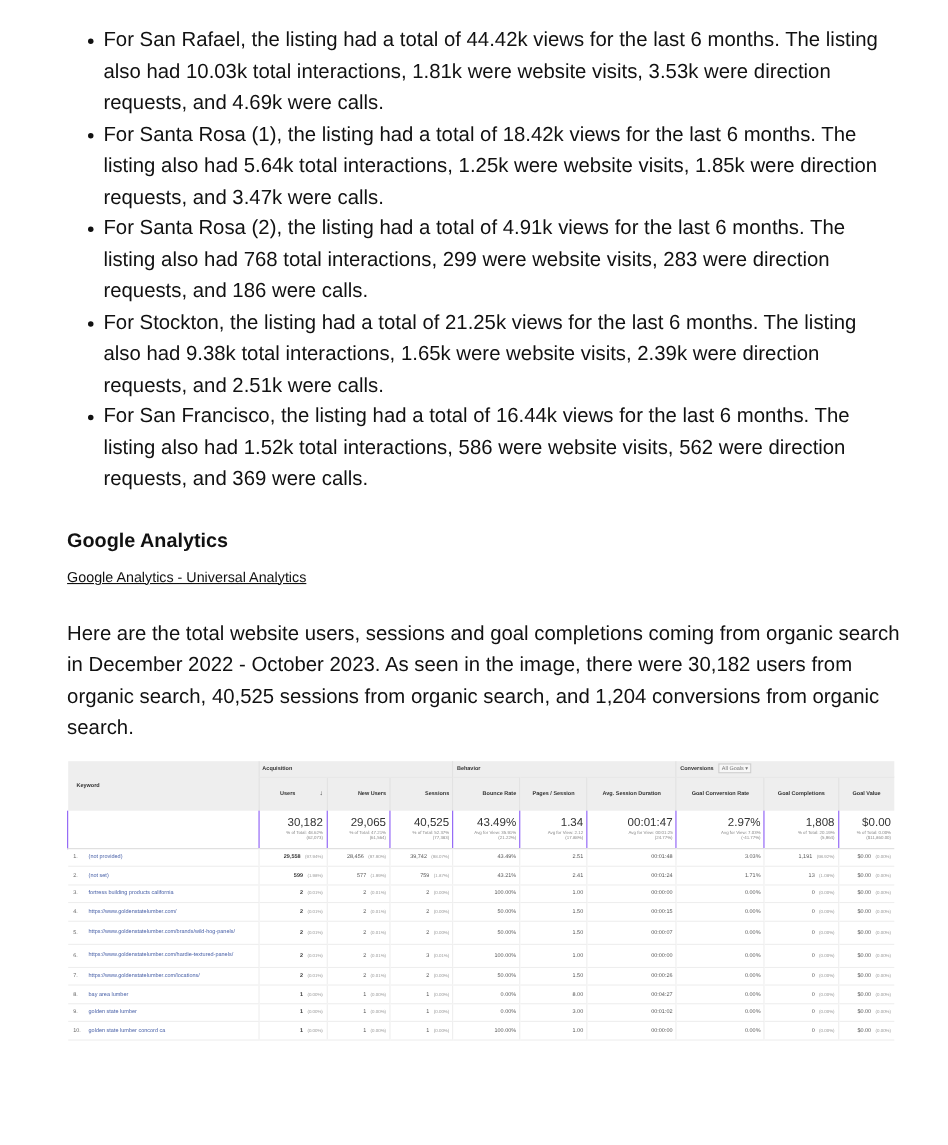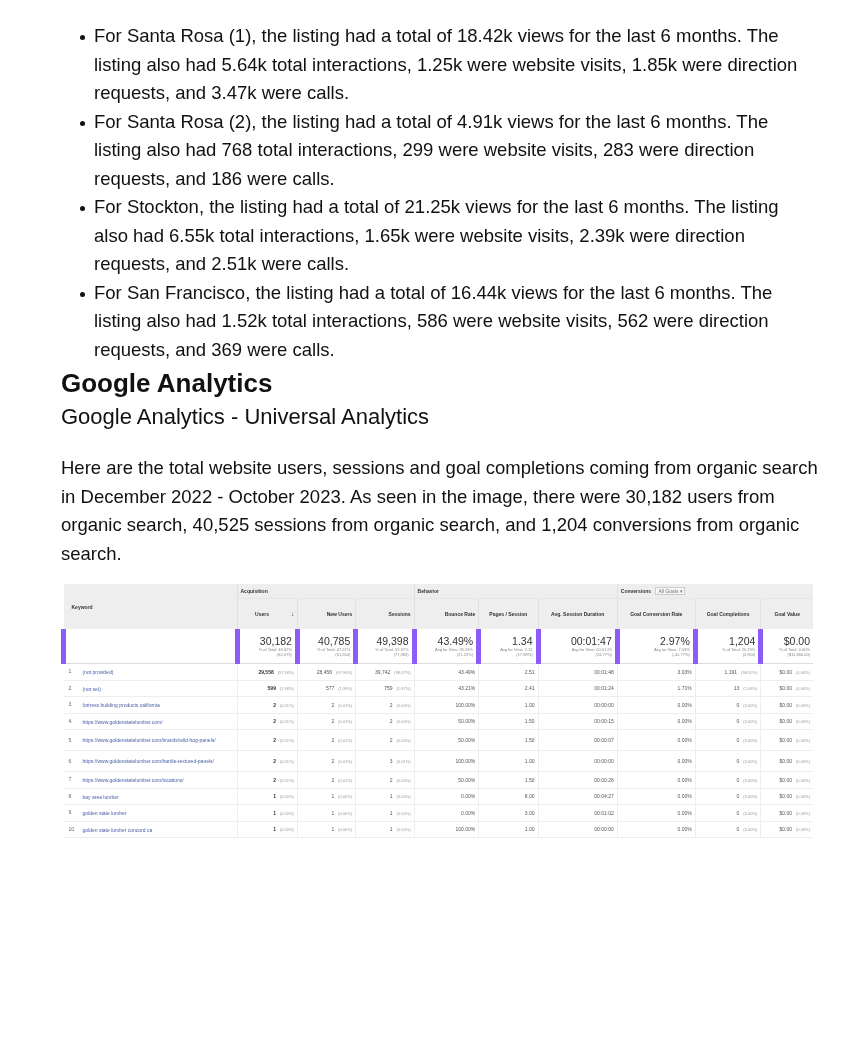--- a/index.html
+++ b/index.html
@@ -1,53 +1,54 @@
 <!DOCTYPE html>
 <html><head>
 <meta charset="utf-8">
 <style>
   html, body { margin: 0; padding: 0; background: #ffffff; }
   body { width: 862px; height: 1041px; overflow: hidden; font-family: "Liberation Sans", sans-serif; color: #111; }
   .page { position: relative; padding: 0 0 0 61px; }
   ul.bullets { margin: 0; padding: 22px 0 0 33px; list-style: none; width: 720px; }
   ul.bullets li { position: relative; font-size: 18.5px; line-height: 28.5px; margin: 0; }
   ul.bullets li::before { content: ""; position: absolute; left: -14px; top: 13px; width: 5px; height: 5px; border-radius: 50%; background: #111; }
-  h2.section { font-size: 26px; font-weight: bold; margin: 2px 0 0 0; line-height: 34px; }
-  .subtitle { font-size: 22px; margin: 6px 0 12px 0; line-height: 22px; }
+  h2.section { font-size: 18px; font-weight: bold; margin: 24px 0 0 0; line-height: 34px; }
+  .subtitle { font-size: 13px; margin: 6px 0 12px 0; line-height: 22px; text-decoration: underline; }
   .para { font-size: 18.5px; line-height: 28.5px; margin: 26px 0 0 0; width: 760px; }
 
   
   .ga { margin-top: 16px; width: 752px; font-size: 5px; color: #444; border-collapse: collapse; font-family: "Liberation Sans", sans-serif; }
   .ga td, .ga th { padding: 0 3px; }
   .ga .grp { background: #eeeeee; font-weight: bold; color: #333; text-align: left; height: 14px; vertical-align: middle; border-left: 1px solid #e0e0e0; }
   .ga .kwh { background: #eeeeee; text-align: left; font-weight: bold; color: #333; padding-left: 8px; width: 162px; }
   .ga .colh { background: #eeeeee; font-weight: bold; color: #333; height: 30px; vertical-align: middle; border-left: 1px solid #e0e0e0; border-top: 1px solid #e6e6e6; }
   .ga .colh.r { text-align: right; }
   .ga .colh.c { text-align: center; }
-  .ga .tot td { height: 34px; vertical-align: middle; border-bottom: 1px solid #ddd; border-left: 5px solid #8b5cf6; text-align: right; }
+  .ga .tot td { height: 34px; vertical-align: middle; border-bottom: 1px solid #ddd; border-left: 1px solid #8b5cf6; text-align: right; }
   .ga .tot .big { font-size: 10.5px; color: #333; display: block; line-height: 11px; }
   .ga .tot .sub { font-size: 4px; color: #888; display: block; line-height: 5px; }
   .ga .row td { height: 15.5px; border-bottom: 1px solid #eee; border-left: 1px solid #eee; text-align: right; vertical-align: middle; color: #555; }
   .ga .row td.kw { text-align: left; border-left: none; color: #4a62a8; }
   .ga .row td.kw .idx { color: #666; display: inline-block; width: 14px; padding-left: 2px; }
   .ga .row td .pct { color: #999; font-size: 4px; margin-left: 4px; }
   .ga .row td .b { font-weight: bold; color: #333; }
   .ga .row.tall td { height: 20px; }
   .ga .kwtext { display: inline-block; vertical-align: middle; width: 140px; line-height: 6px; }
   .ga .sort { font-size: 6px; margin-left: 22px; }
   .ga .conv-select { display: inline-block; border: 1px solid #ccc; background: #f7f7f7; padding: 0 2px; margin-left: 3px; font-weight: normal; color: #777; }
 </style>
 </head>
 <body>
 
 <div class="page">
   <ul class="bullets">
+    <li>For San Rafael, the listing had a total of 44.42k views for the last 6 months. The listing also had 10.03k total interactions, 1.81k were website visits, 3.53k were direction requests, and 4.69k were calls.</li>
     <li>For Santa Rosa (1), the listing had a total of 18.42k views for the last 6 months. The listing also had 5.64k total interactions, 1.25k were website visits, 1.85k were direction requests, and 3.47k were calls.</li>
     <li>For Santa Rosa (2), the listing had a total of 4.91k views for the last 6 months. The listing also had 768 total interactions, 299 were website visits, 283 were direction requests, and 186 were calls.</li>
-    <li>For Stockton, the listing had a total of 21.25k views for the last 6 months. The listing also had 6.55k total interactions, 1.65k were website visits, 2.39k were direction requests, and 2.51k were calls.</li>
+    <li>For Stockton, the listing had a total of 21.25k views for the last 6 months. The listing also had 9.38k total interactions, 1.65k were website visits, 2.39k were direction requests, and 2.51k were calls.</li>
     <li>For San Francisco, the listing had a total of 16.44k views for the last 6 months. The listing also had 1.52k total interactions, 586 were website visits, 562 were direction requests, and 369 were calls.</li>
   </ul>
 
   <h2 class="section">Google Analytics</h2>
   <div class="subtitle">Google Analytics - Universal Analytics</div>
   <p class="para">Here are the total website users, sessions and goal completions coming from organic search in December 2022 - October 2023. As seen in the image, there were 30,182 users from organic search, 40,525 sessions from organic search, and 1,204 conversions from organic search.</p>
 
   <table class="ga">
     <thead>
       <tr>
@@ -73,26 +74,26 @@
     </thead>
     <tbody id="ga-body">
       <tr class="tot" id="totals-row">
           <td></td>
           <td>
             <span class="big">30,182</span>
             <span class="sub">% of Total: 48.62%</span>
             <span class="sub">(62,073)</span>
           </td>
           <td>
-            <span class="big">40,785</span>
+            <span class="big">29,065</span>
             <span class="sub">% of Total: 47.21%</span>
             <span class="sub">(61,564)</span>
           </td>
           <td>
-            <span class="big">49,398</span>
+            <span class="big">40,525</span>
             <span class="sub">% of Total: 52.37%</span>
             <span class="sub">(77,383)</span>
           </td>
           <td>
             <span class="big">43.49%</span>
             <span class="sub">Avg for View: 35.91%</span>
             <span class="sub">(21.22%)</span>
           </td>
           <td>
             <span class="big">1.34</span>
@@ -103,21 +104,21 @@
             <span class="big">00:01:47</span>
             <span class="sub">Avg for View: 00:01:25</span>
             <span class="sub">(24.77%)</span>
           </td>
           <td>
             <span class="big">2.97%</span>
             <span class="sub">Avg for View: 7.03%</span>
             <span class="sub">(-41.77%)</span>
           </td>
           <td>
-            <span class="big">1,204</span>
+            <span class="big">1,808</span>
             <span class="sub">% of Total: 20.19%</span>
             <span class="sub">(5,964)</span>
           </td>
           <td>
             <span class="big">$0.00</span>
             <span class="sub">% of Total: 0.00%</span>
             <span class="sub">($11,860.00)</span>
           </td>
         </tr>
     <tr class="row">

